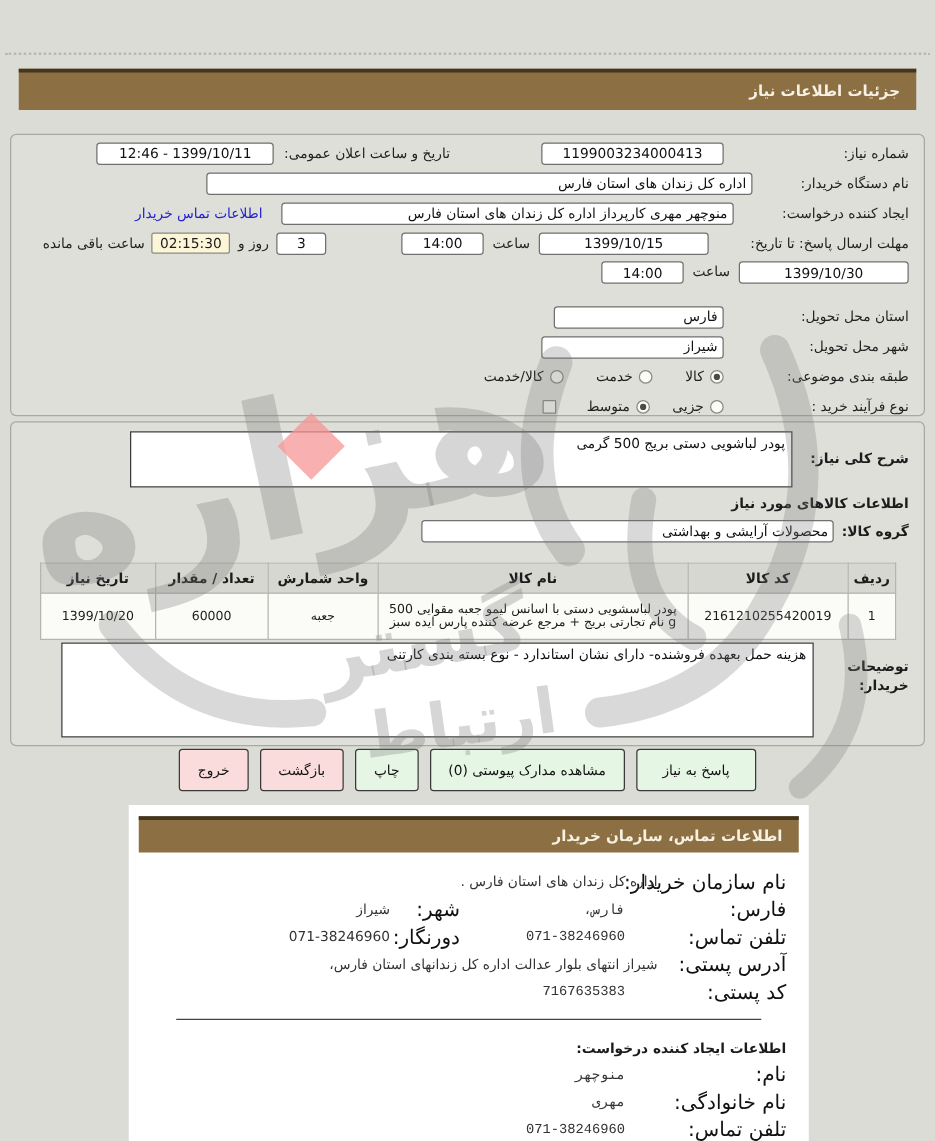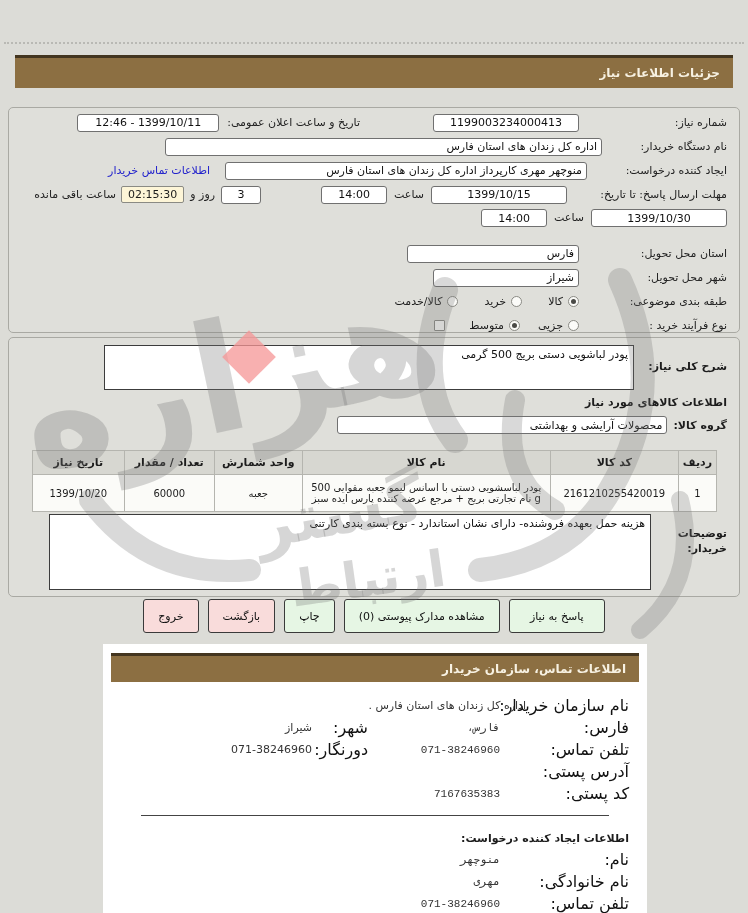--- a/index.html
+++ b/index.html
@@ -154,36 +154,36 @@
   </div>
 
   <div class="frow" style="height:30px;align-items:flex-start">
     <span class="field" style="width:136px">1399/10/30</span>
     <span class="flabel" style="margin:2px 7px 0">ساعت</span>
     <span class="field" style="width:66px">14:00</span>
   </div>
 
   <div class="frow">
     <span class="flabel w-lbl1">استان محل تحویل:</span>
-    <span class="field rtl-text" style="width:172px">فارس</span>
+    <span class="field rtl-text" style="width:136px">فارس</span>
   </div>
 
   <div class="frow">
     <span class="flabel w-lbl1">شهر محل تحویل:</span>
     <span class="field rtl-text" style="width:146px">شیراز</span>
   </div>
 
   <div class="frow">
     <span class="flabel w-lbl1">طبقه بندی موضوعی:</span>
     <span class="radio checked">
         <span class="dot"></span>
       </span>
     <span class="opt-label">کالا</span>
     <span class="radio"></span>
-    <span class="opt-label">خرید</span>
+    <span class="opt-label">خدمت</span>
     <span class="radio"></span>
     <span class="opt-label">کالا/خدمت</span>
   </div>
 
   <div class="frow">
     <span class="flabel w-lbl1">نوع فرآیند خرید :</span>
     <span class="radio"></span>
     <span class="opt-label" style="margin-left:18px">جزیی</span>
     <span class="radio checked">
         <span class="dot"></span>
@@ -267,20 +267,21 @@
 
   <div class="crow">
     <span class="clabel cl1">تلفن تماس:</span>
     <span class="cval cv1">071-38246960</span>
     <span class="clabel cl2">دورنگار:</span>
     <span class="cval">071-38246960</span>
   </div>
 
   <div class="crow">
     <span class="clabel cl1">آدرس پستی:</span>
+    <span class="cval">شیراز انتهای بلوار عدالت  اداره کل زندانهای استان فارس،</span>
   </div>
 
   <div class="crow">
     <span class="clabel cl1">کد پستی:</span>
     <span class="cval cv1">7167635383</span>
   </div>
 
   <hr id="contact-divider">
 
   <div id="creator-title">اطلاعات ایجاد کننده درخواست:</div>

